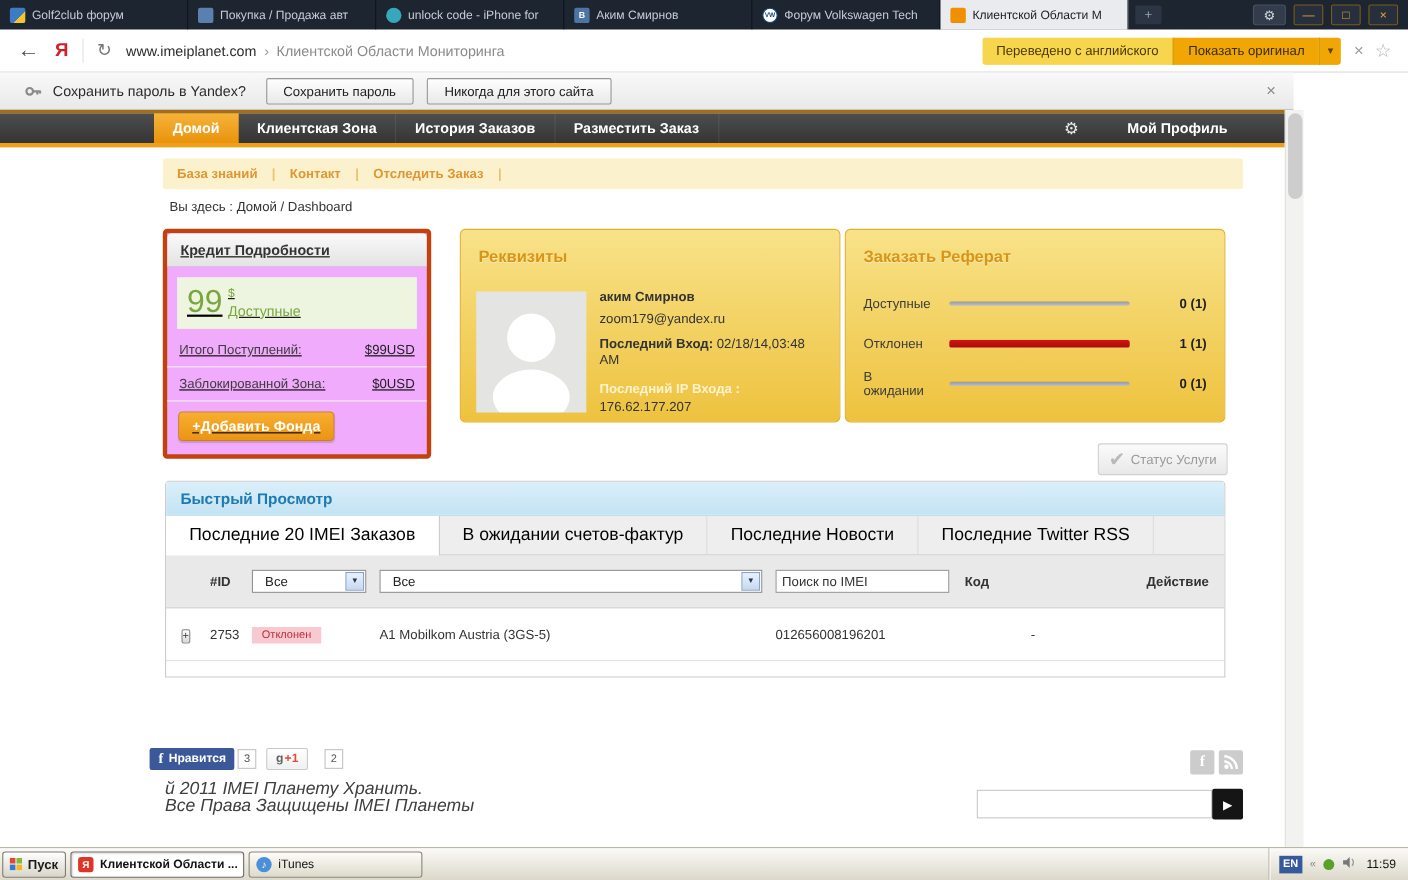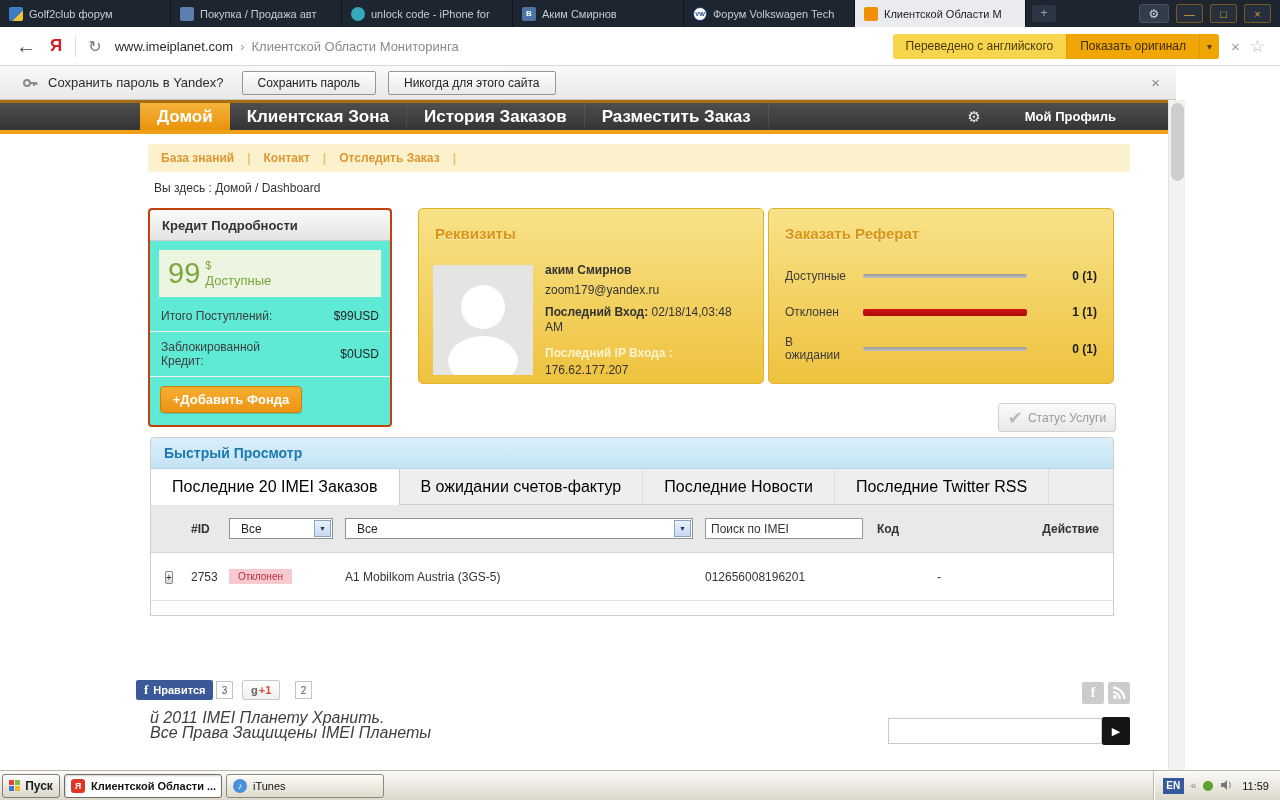--- a/index.html
+++ b/index.html
@@ -45,32 +45,32 @@
 .pwbar{position:absolute;left:0;top:66px;width:1176px;height:34px;background:linear-gradient(#f9f9f9,#e9e9e9);border-bottom:1px solid #c6c6c6;display:flex;align-items:center;}
 .key-ic{margin:0 10px 0 22px;display:flex;}
 .pw-text{font-size:13px;color:#2b2b2b;margin-right:18px;}
 .pw-btn{height:24px;background:linear-gradient(#fefefe,#e9e9e9);border:1px solid #979797;border-radius:2px;font-size:12px;color:#222;display:flex;align-items:center;padding:0 15px;margin-right:12px;}
 .pw-close{margin-left:auto;margin-right:16px;color:#8a8a8a;font-size:15px;}
 
 
 .site{position:absolute;left:0;top:100px;width:1280px;height:670px;background:#fff;overflow:hidden;font-size:12px;}
 .topline{position:absolute;left:0;top:0;width:1168px;height:3px;background:#a76d0e;}
 .sitenav{position:absolute;left:0;top:3px;width:1168px;height:31px;background:linear-gradient(#4e4e4e,#343434);border-bottom:4px solid #efa018;display:flex;align-items:stretch;padding-left:140px;}
-.nav-item{display:flex;align-items:center;padding:0 17px;color:#fff;font-size:17px;font-weight:bold;border-right:1px solid rgba(255,255,255,.08);}
+.nav-item{display:flex;align-items:center;padding:0 17px;color:#fff;font-size:13px;font-weight:bold;border-right:1px solid rgba(255,255,255,.08);}
 .nav-item.active{background:linear-gradient(#f5b339,#e9930c);border-right:none;}
 .nav-right{margin-left:auto;display:flex;align-items:center;gap:8px;padding-right:52px;}
 .nav-gear{color:#e8e8e8;font-size:15px;}
 .nav-profile{color:#fff;font-size:13px;font-weight:bold;padding-left:36px;}
 .subnav{position:absolute;left:148px;top:44px;width:982px;height:28px;background:#fbf2cd;border-radius:3px;display:flex;align-items:center;font-size:12px;font-weight:bold;color:#dd9733;}
 .sn-item{padding:0 13px;}
 .sn-div{color:#e8c171;}
 .breadcrumb{position:absolute;left:154px;top:81px;font-size:12px;color:#333;}
 
 
-.card-credit{position:absolute;left:148px;top:108px;width:244px;background:#5eead4;border:2px solid #c2410c;border-radius:4px;}
+.card-credit{position:absolute;left:148px;top:108px;width:244px;background:#f0abfc;border:4px solid #c2410c;border-radius:4px;text-decoration:underline;}
 .cc-head{height:31px;background:linear-gradient(#fafafa,#e3e3e3);border-bottom:1px solid #ccc;border-radius:4px 4px 0 0;display:flex;align-items:center;padding-left:12px;font-size:13px;font-weight:bold;color:#333;}
 .cc-green{margin:9px 9px 4px;height:47px;background:#edf4df;display:flex;align-items:center;padding-left:9px;}
 .cc-amount{font-size:29px;color:#79a73e;line-height:1;}
 .cc-side{margin-left:5px;display:flex;flex-direction:column;justify-content:center;}
 .cc-cur{font-size:11px;color:#79a73e;line-height:11px;}
 .cc-av{font-size:13px;color:#79a73e;line-height:15px;margin-top:2px;}
 .cc-row{display:flex;justify-content:space-between;align-items:center;padding:8px 11px;font-size:12px;color:#3d3d3d;border-bottom:1px solid #f0f0f0;gap:40px;}
 .cc-row .v{color:#222;}
 .cc-btn{margin:9px 10px 12px;height:27px;width:142px;background:linear-gradient(#f7ae30,#ec9413);border:1px solid #cf8208;border-radius:4px;color:#fff;font-size:13px;font-weight:bold;display:flex;align-items:center;justify-content:center;box-shadow:0 1px 1px rgba(0,0,0,.15);}
 
@@ -268,21 +268,21 @@
         <span class="cc-side">
           <span class="cc-cur">$</span>
           <span class="cc-av">Доступные</span>
         </span>
       </div>
       <div class="cc-row">
         <span>Итого Поступлений:</span>
         <span class="v">$99USD</span>
       </div>
       <div class="cc-row">
-        <span>Заблокированной Кредит:</span>
+        <span>Заблокированной Зона:</span>
         <span class="v">$0USD</span>
       </div>
       <div class="cc-btn">+Добавить Фонда</div>
     </div>
 
     <div class="card-yellow card-acct">
       <div class="cy-title">Реквизиты</div>
       <div class="acct-avatar">
         <svg width="100" height="110" viewBox="0 0 100 110">
             <rect width="100" height="110" fill="#e4e4e2"></rect>

